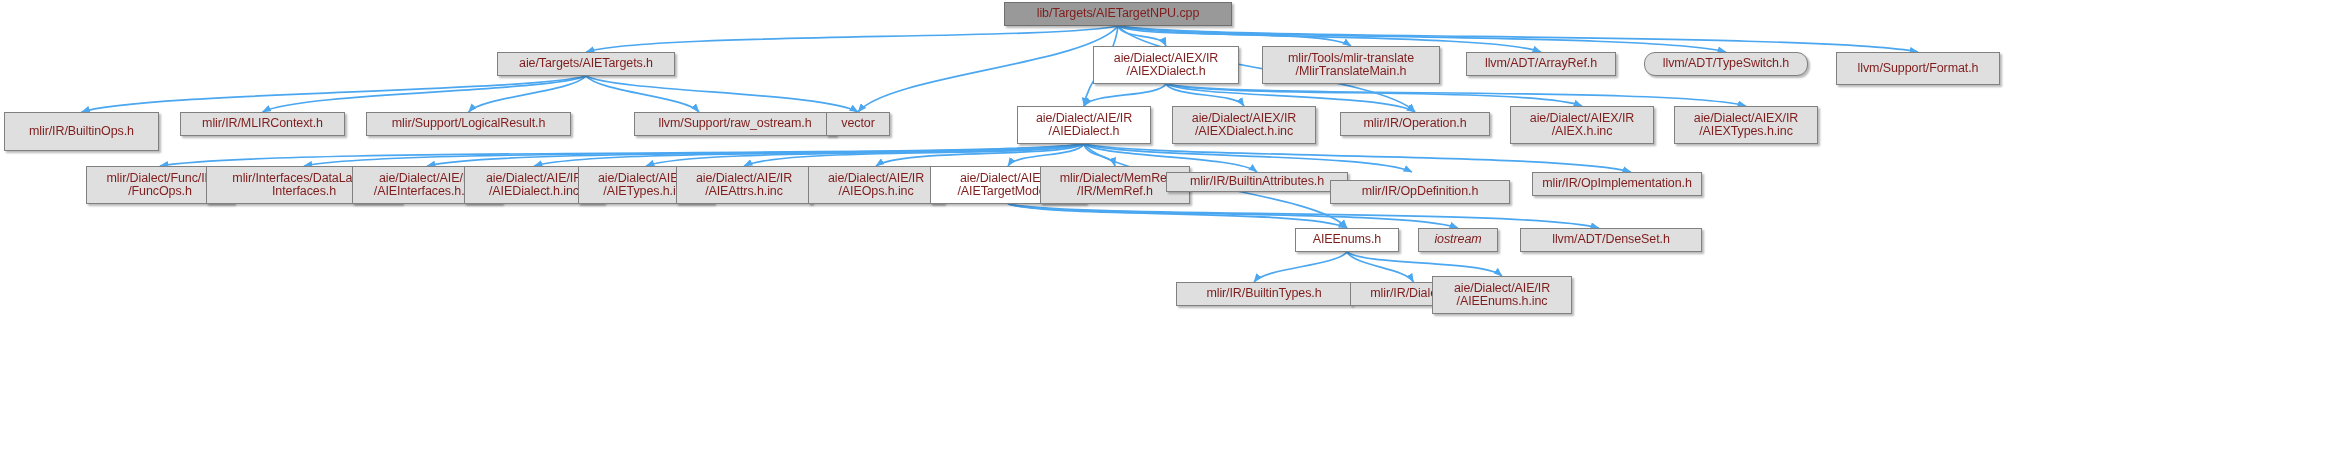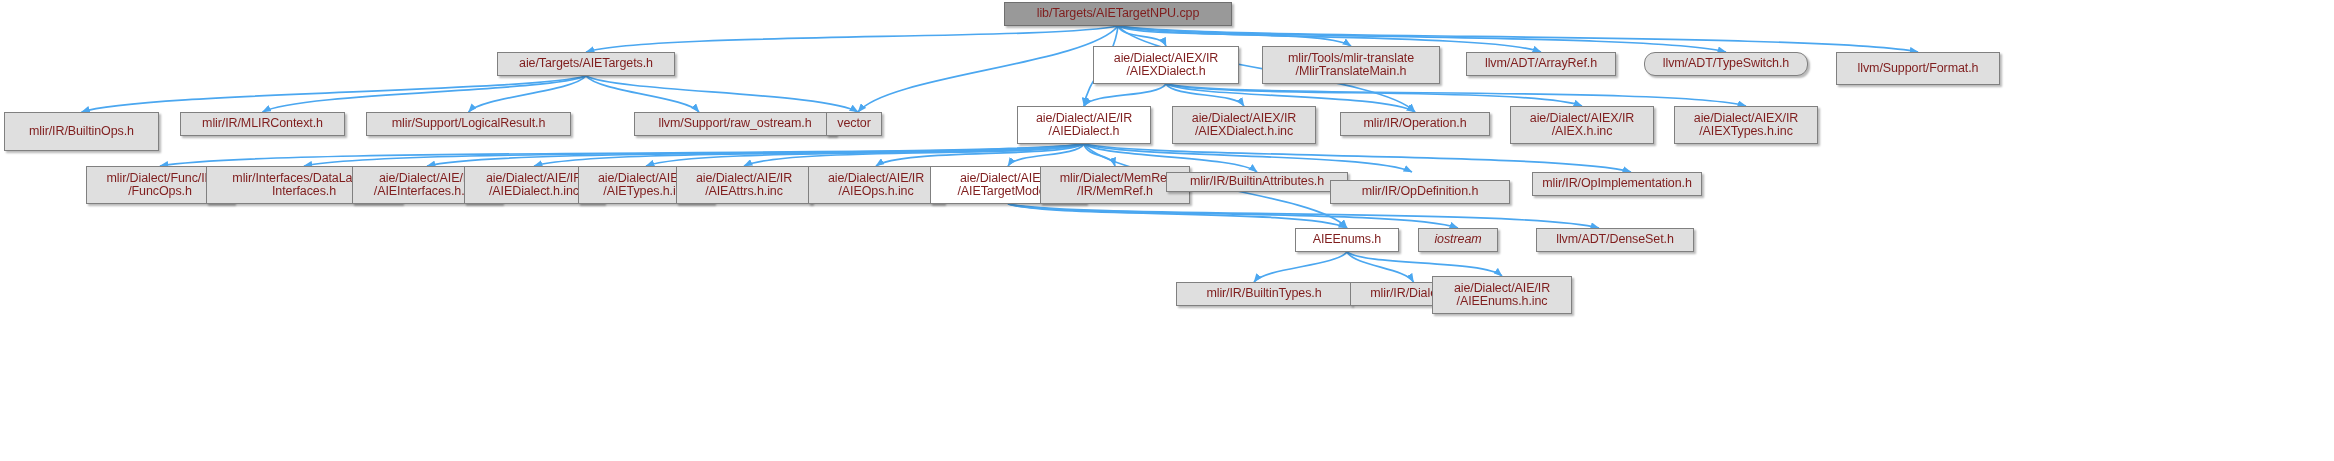--- a/index.html
+++ b/index.html
@@ -108,21 +108,21 @@
 /AIEXDialect.h</div>
       <div class="node" style="left: 1262px; top: 46px; width: 178px; height: 38px;">mlir/Tools/mlir-translate
 /MlirTranslateMain.h</div>
       <div class="node" style="left: 1466px; top: 52px; width: 150px; height: 24px;">llvm/ADT/ArrayRef.h</div>
       <div class="node" style="left: 1644px; top: 52px; width: 164px; height: 24px; border-radius: 11px;">llvm/ADT/TypeSwitch.h</div>
       <div class="node" style="left: 1836px; top: 52px; width: 164px; height: 33px;">llvm/Support/Format.h</div>
       <div class="node" style="left: 4px; top: 112px; width: 155px; height: 39px;">mlir/IR/BuiltinOps.h</div>
       <div class="node" style="left: 180px; top: 112px; width: 165px; height: 24px;">mlir/IR/MLIRContext.h</div>
       <div class="node" style="left: 366px; top: 112px; width: 205px; height: 24px;">mlir/Support/LogicalResult.h</div>
       <div class="node" style="left: 598px; top: 112px; width: 202px; height: 24px; margin-left: 36px;">llvm/Support/raw_ostream.h</div>
-      <div class="node" style="left: 826px; top: 112px; width: 56px; height: 24px;">vector</div>
+      <div class="node" style="left: 826px; top: 112px; width: 64px; height: 24px;">vector</div>
       <div class="node white" style="left: 1017px; top: 106px; width: 134px; height: 38px;">aie/Dialect/AIE/IR
 /AIEDialect.h</div>
       <div class="node" style="left: 1172px; top: 106px; width: 144px; height: 38px;">aie/Dialect/AIEX/IR
 /AIEXDialect.h.inc</div>
       <div class="node" style="left: 1340px; top: 112px; width: 150px; height: 24px;">mlir/IR/Operation.h</div>
       <div class="node" style="left: 1510px; top: 106px; width: 144px; height: 38px;">aie/Dialect/AIEX/IR
 /AIEX.h.inc</div>
       <div class="node" style="left: 1674px; top: 106px; width: 144px; height: 38px;">aie/Dialect/AIEX/IR
 /AIEXTypes.h.inc</div>
       <div class="node" style="left: 86px; top: 166px; width: 148px; height: 38px;">mlir/Dialect/Func/IR
@@ -141,19 +141,19 @@
 /AIEOps.h.inc</div>
       <div class="node white" style="left: 930px; top: 166px; width: 156px; height: 38px;">aie/Dialect/AIE/IR
 /AIETargetModel.h</div>
       <div class="node" style="left: 1040px; top: 166px; width: 150px; height: 38px;">mlir/Dialect/MemRef
 /IR/MemRef.h</div>
       <div class="node" style="left: 1166px; top: 172px; width: 182px; height: 20px;">mlir/IR/BuiltinAttributes.h</div>
       <div class="node" style="left: 1330px; top: 172px; width: 180px; height: 24px; margin-top: 8px;">mlir/IR/OpDefinition.h</div>
       <div class="node" style="left: 1532px; top: 172px; width: 170px; height: 24px;">mlir/IR/OpImplementation.h</div>
       <div class="node white" style="left: 1295px; top: 228px; width: 104px; height: 24px;">AIEEnums.h</div>
       <div class="node" style="left: 1418px; top: 228px; width: 80px; height: 24px; font-style: italic;">iostream</div>
-      <div class="node" style="left: 1520px; top: 228px; width: 158px; height: 24px; margin-left: 16px;">llvm/ADT/DenseSet.h</div>
+      <div class="node" style="left: 1520px; top: 228px; width: 182px; height: 24px;">llvm/ADT/DenseSet.h</div>
       <div class="node" style="left: 1176px; top: 282px; width: 176px; height: 24px;">mlir/IR/BuiltinTypes.h</div>
       <div class="node" style="left: 1350px; top: 282px; width: 127px; height: 24px;">mlir/IR/Dialect.h</div>
       <div class="node" style="left: 1432px; top: 276px; width: 140px; height: 38px;">aie/Dialect/AIE/IR
 /AIEEnums.h.inc</div>
     </div>
 </div>
 
 </body></html>

